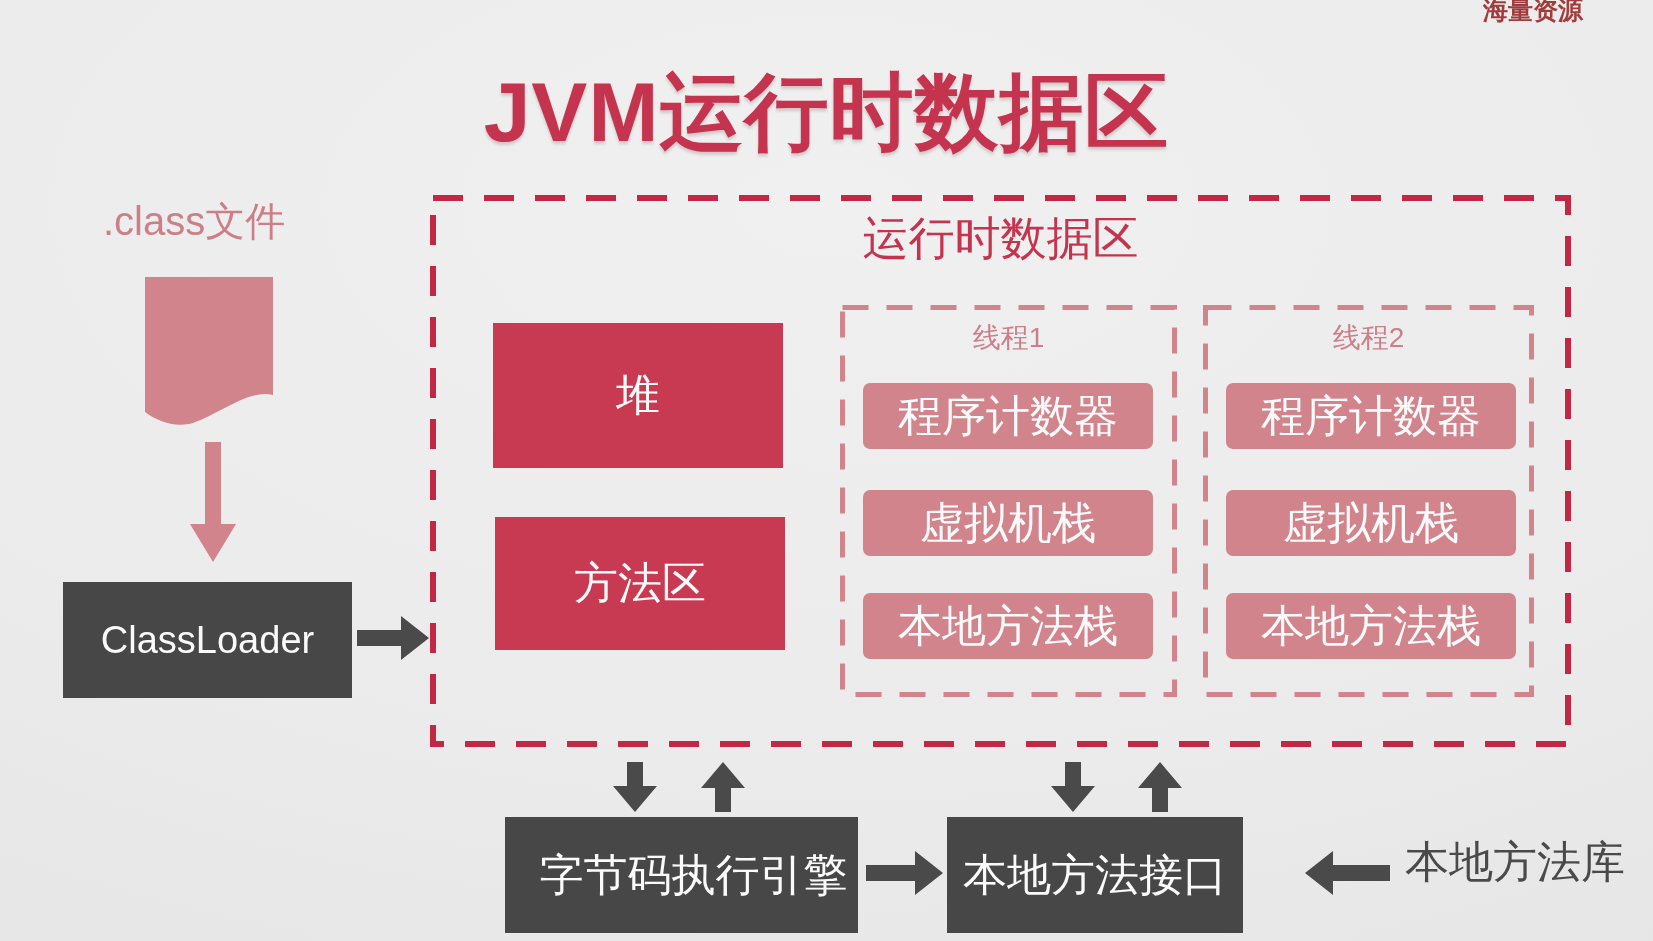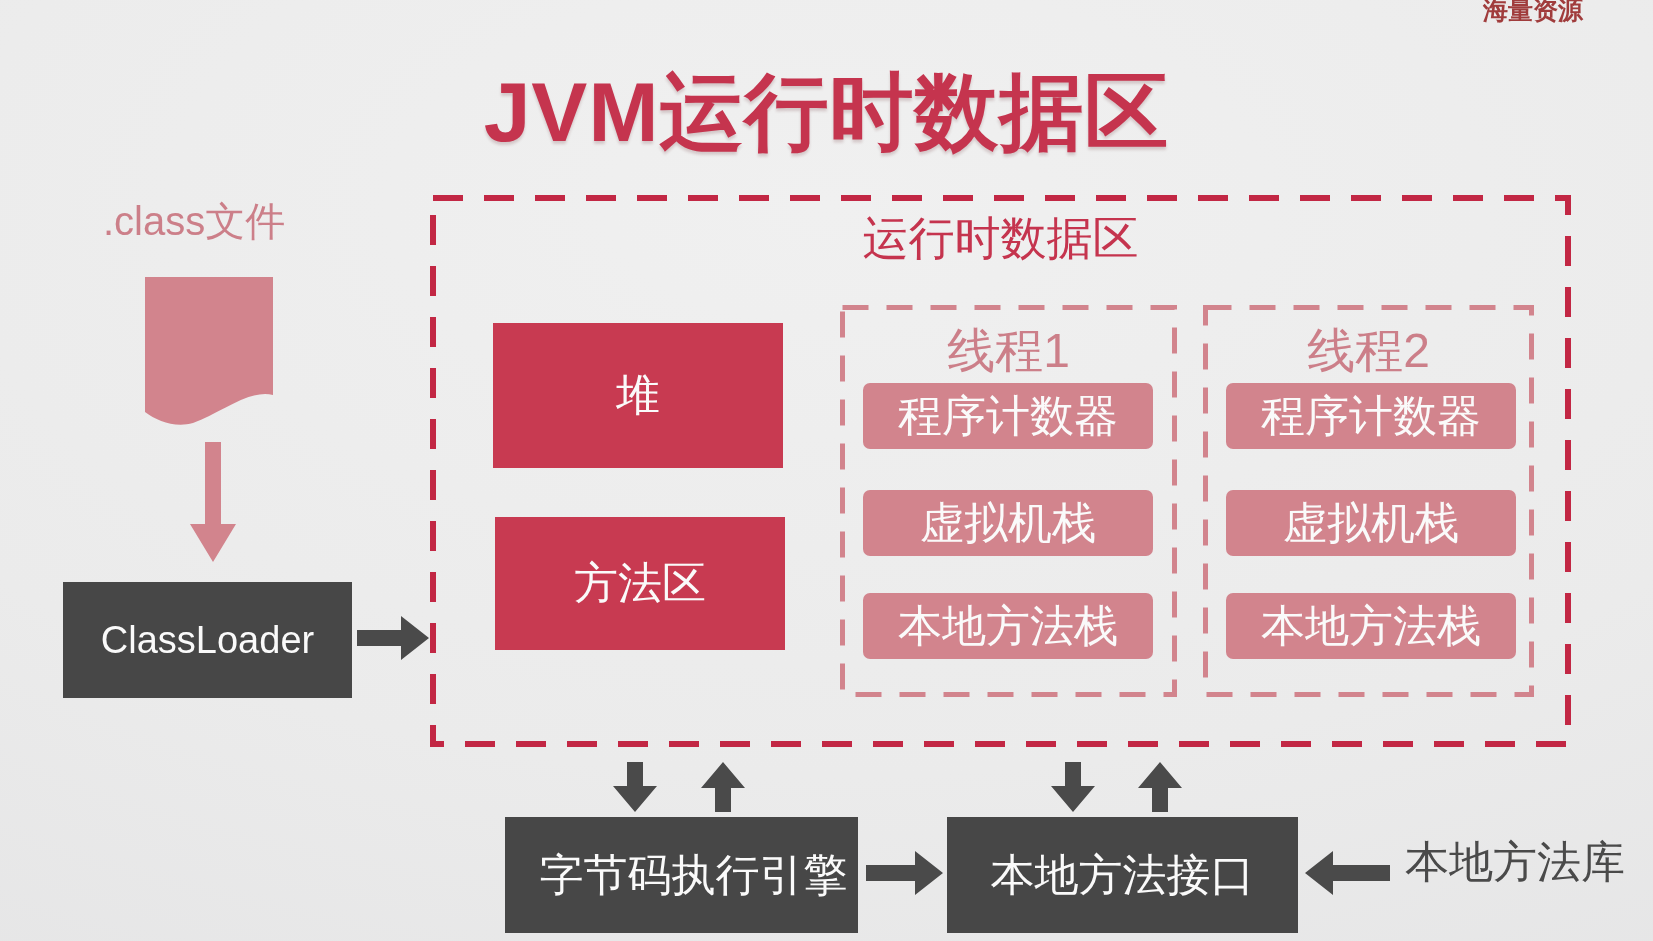--- a/index.html
+++ b/index.html
@@ -42,34 +42,34 @@
     background:var(--box-red);color:var(--text-light);font-size:44px;
     display:flex;align-items:center;justify-content:center;
   }
   #heap-box{left:493px;top:323px;width:290px;height:145px;}
   #method-area-box{left:495px;top:517px;width:290px;height:133px;}
 
   .thread-box{top:305px;height:392px;}
   #thread1-box{left:840px;width:337px;}
   #thread2-box{left:1203px;width:331px;}
   .thread-border{position:absolute;left:0;top:0;}
-  .thread-title{position:absolute;left:0;top:14px;width:100%;text-align:center;font-size:48px;color:var(--pink-text);}
+  .thread-title{position:absolute;left:0;top:14px;width:100%;text-align:center;font-size:28px;color:var(--pink-text);}
   .thread-item{
     position:absolute;left:23px;width:290px;height:66px;background:var(--pink);
     color:var(--text-light);font-size:44px;
     display:flex;align-items:center;justify-content:center;white-space:nowrap;border-radius:7px;
   }
   .ti-0{top:78px;} .ti-1{top:185px;} .ti-2{top:288px;}
 
   .dark-box{
     background:var(--dark);color:var(--text-light);font-size:44px;
     display:flex;align-items:center;justify-content:center;
   }
   #engine-box{left:505px;top:817px;width:353px;height:116px;padding-left:24px;}
-  #native-if-box{left:947px;top:817px;width:351px;height:116px;}
+  #native-if-box{left:947px;top:817px;width:296px;height:116px;}
   #native-lib-label{left:1405px;top:833px;font-size:44px;color:var(--arrow-dark);white-space:nowrap;}
 
   svg{display:block;}
 </style>
 </head>
 <body>
 
 <div id="stage">
 
   <div id="watermark" class="abs">海量资源</div>

